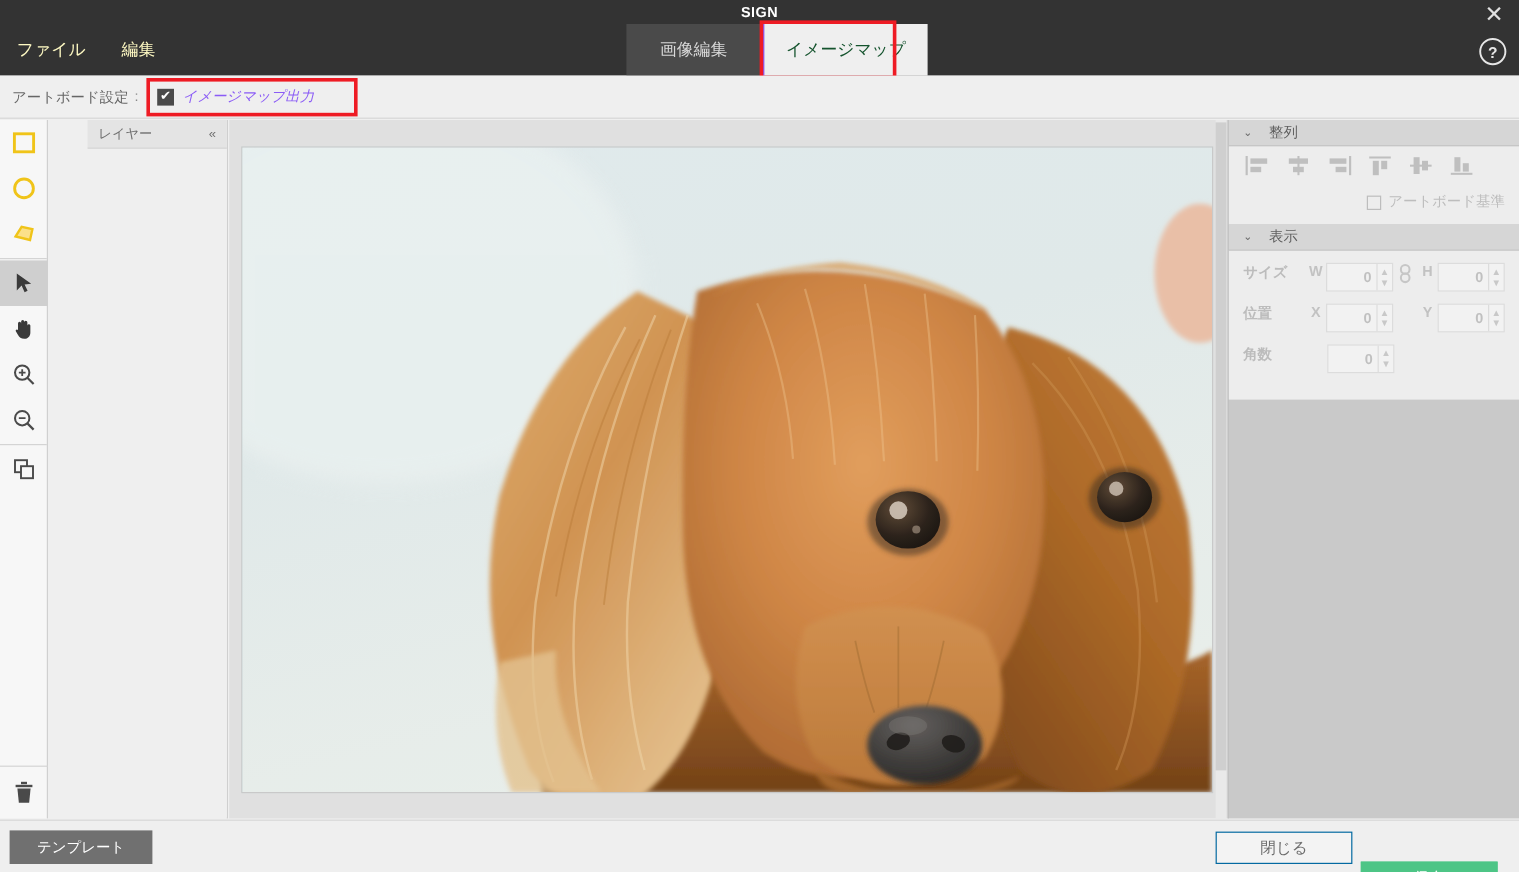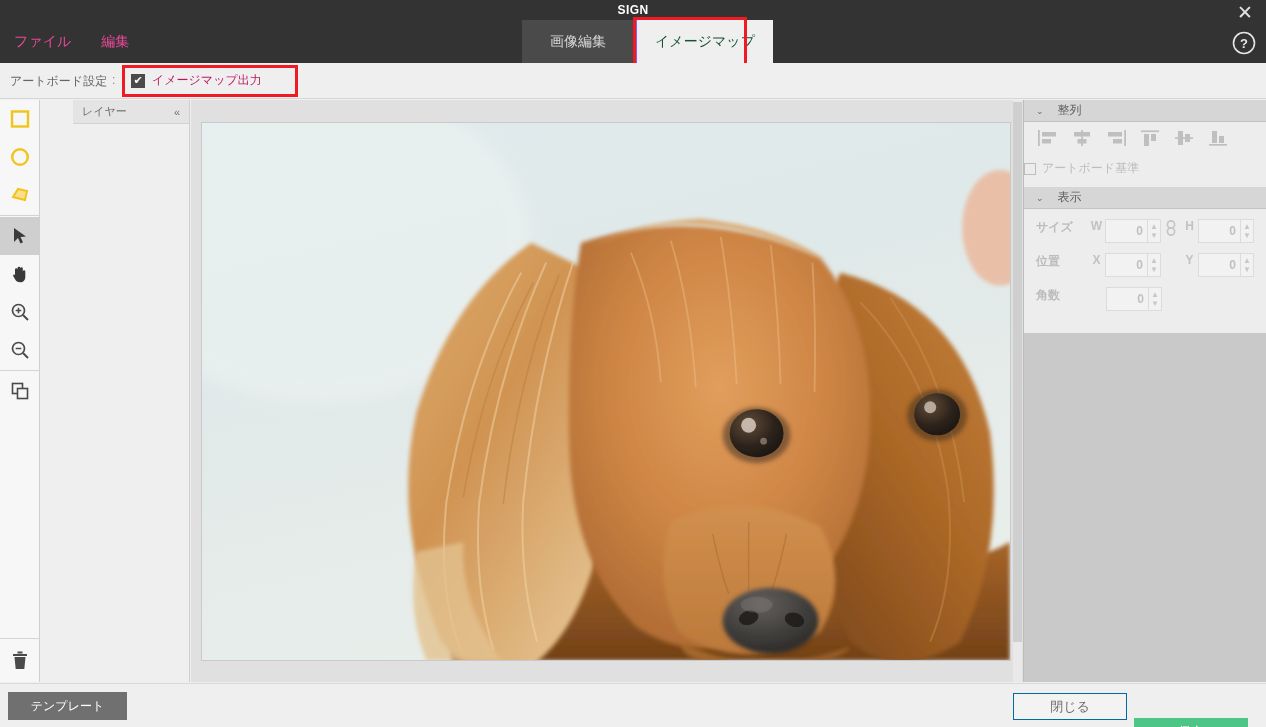--- a/index.html
+++ b/index.html
@@ -19,21 +19,21 @@
   .app-title {
     position: absolute; left: 0; top: 3px; width: 1266px;
     text-align: center; color: #ffffff;
     font-size: 12px; font-weight: bold; letter-spacing: .4px;
   }
   .menu-row {
     position: absolute; left: 10px; top: 31px;
     display: flex; gap: 22px;
   }
   .menu-item {
-    color: #ec4899; font-size: 14px; cursor: pointer;
+    color: #fef9c3; font-size: 14px; cursor: pointer;
     padding: 2px 4px;
   }
 
   .tabs { position: absolute; left: 522px; top: 20px; display: flex; }
   .tab {
     height: 43px; min-width: 112px; padding: 0 18px;
     display: flex; align-items: center; justify-content: center;
     font-size: 14px; cursor: pointer;
   }
   .tab.inactive { background: #4a4a4a; color: #d8d8d8; }
@@ -72,21 +72,21 @@
   }
   .chk-wrap {
     position: absolute; left: 131px; top: 9px;
     display: flex; align-items: center; gap: 7px; cursor: pointer;
   }
   .chkbox {
     width: 14px; height: 14px; background: #4a4a4a;
     display: flex; align-items: center; justify-content: center;
     color: #ffffff; font-size: 11px; line-height: 1;
   }
-  .chk-label { font-size: 12px; color: #be185d; }
+  .chk-label { font-size: 12px; color: #8b5cf6; font-style: italic; }
   .chk-highlight {
     position: absolute; left: 122px; top: 65px;
     width: 176px; height: 32px;
     border: 3px solid #ee1b24; pointer-events: none;
   }
   .preview-btn {
     position: absolute; left: 1049px; top: 67px;
     width: 120px; height: 28px;
     background: #f5f5f5; border: 1px solid #bcbcbc;
     font-size: 12px; color: #7c7c7c; cursor: pointer;
@@ -168,21 +168,21 @@
   .sect-arrow { font-size: 9px; color: #6a6a6a; }
   .sect-title { font-size: 12px; color: #5f5f5f; }
   .sect-body { background: #ededed; padding: 10px 12px 12px 12px; }
 
   .align-row { display: flex; gap: 6px; justify-content: flex-start; padding: 4px 0 10px 10px; }
   .align-btn {
     width: 28px; height: 24px; display: flex; align-items: center; justify-content: center;
     cursor: pointer; opacity: .55;
   }
   .ab-check {
-    display: flex; align-items: center; 
+    display: flex; align-items: center; justify-content: flex-end;
     gap: 6px; padding-right: 12px; cursor: pointer;
   }
   .ab-box { width: 12px; height: 12px; border: 1px solid #bdbdbd; background: #ededed; }
   .ab-text { font-size: 12px; color: #bdbdbd; }
 
   .field-row {
     display: flex; align-items: flex-start; margin-bottom: 10px; font-weight: bold;
   }
   .f-label { font-size: 12px; color: #bcbcbc; width: 52px; }
   .f-sub { font-size: 12px; color: #c2c2c2; width: 18px; text-align: center; }

